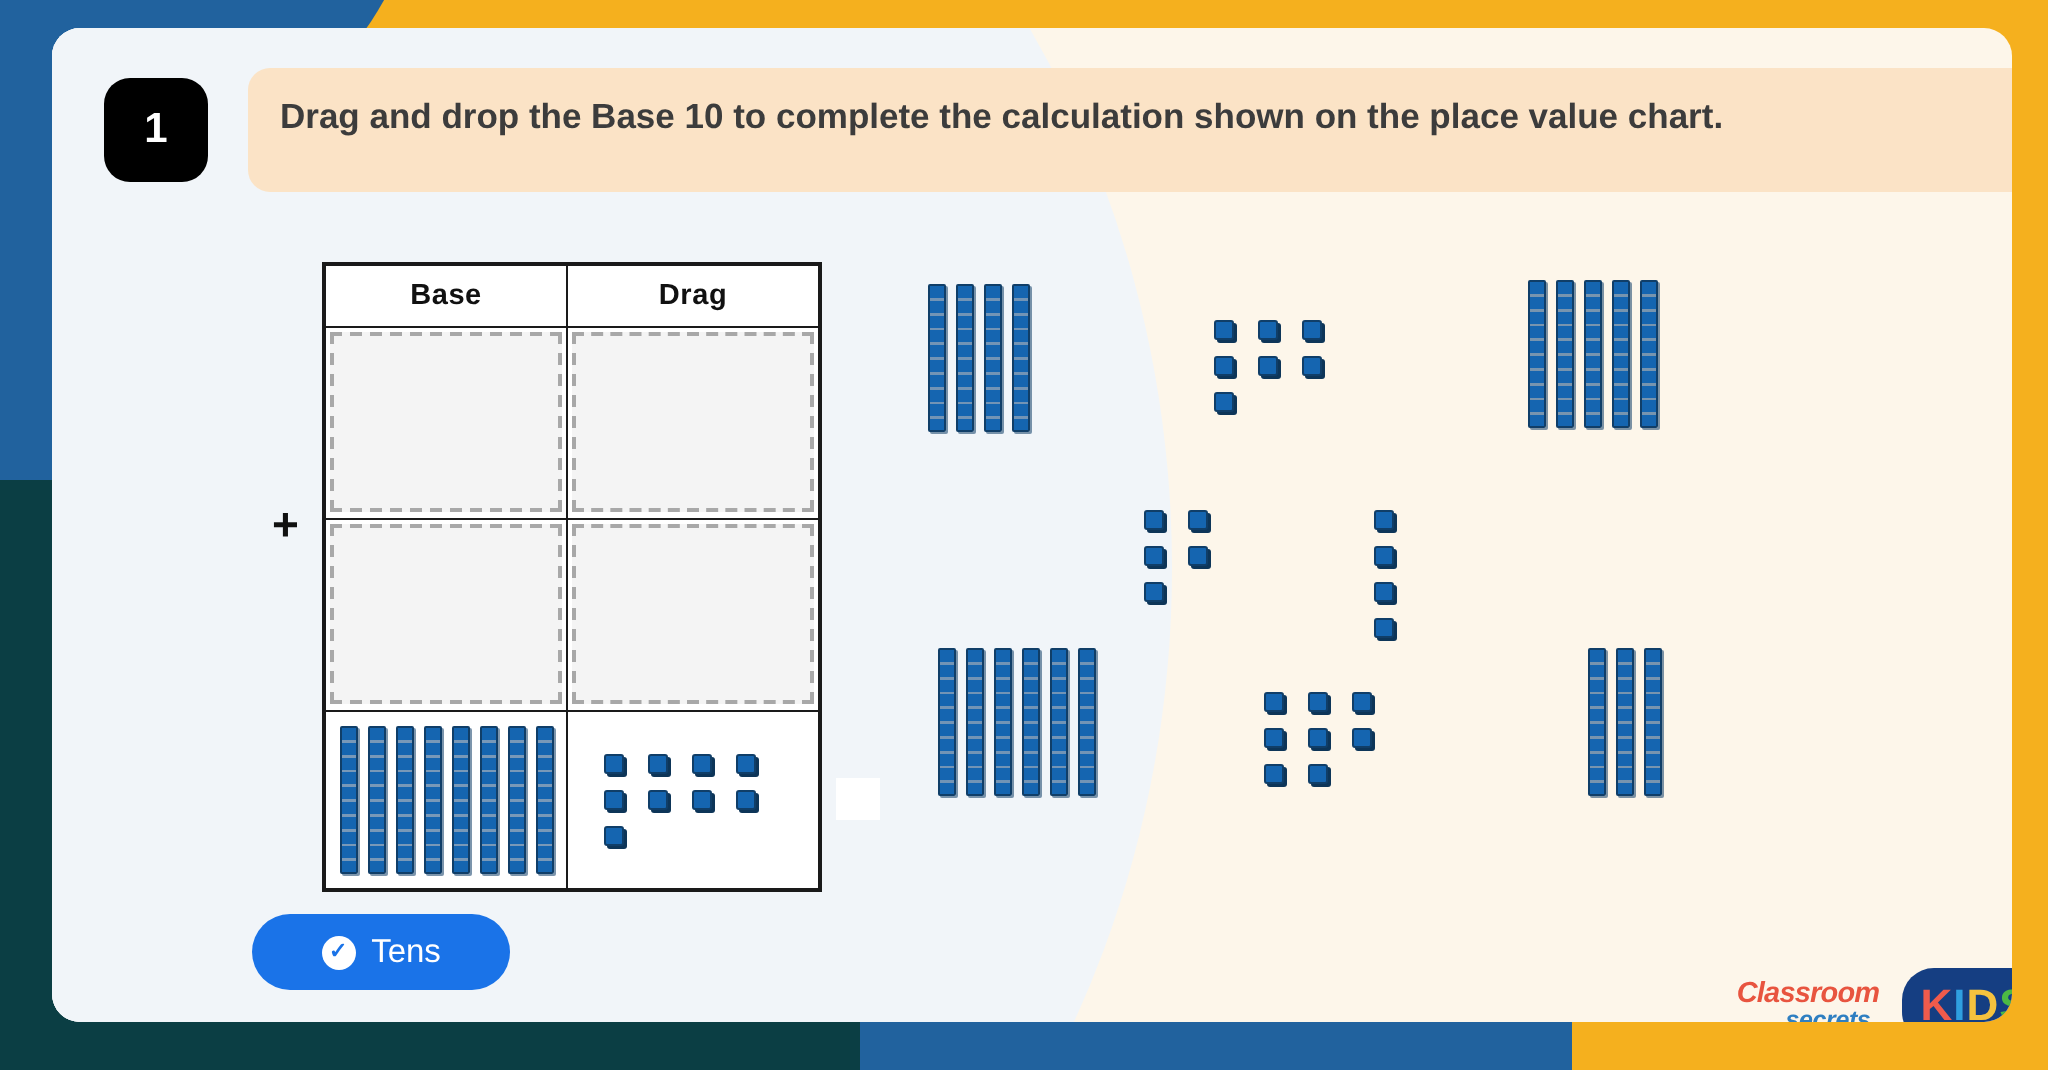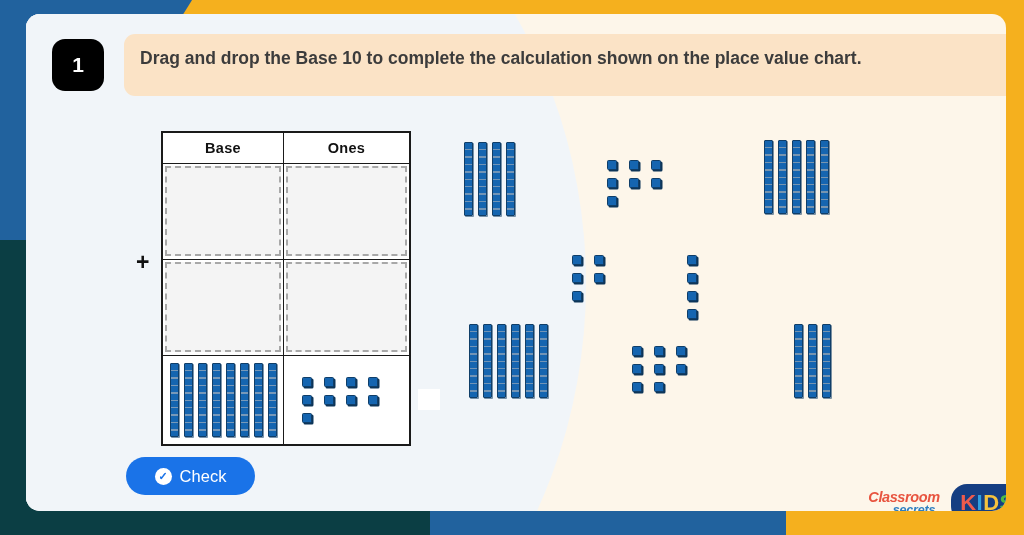--- a/index.html
+++ b/index.html
@@ -313,21 +313,21 @@
     <div class="qnum">1</div>
     <div class="instruction">Drag and drop the Base 10 to complete the calculation shown on the place value chart.</div>
 
     <div class="pv-wrap">
       <div class="plus-sign">+</div>
 
       <table class="pv">
         <thead>
           <tr>
             <th>Base</th>
-            <th>Ones</th>
+            <th>Drag</th>
           </tr>
         </thead>
         <tbody>
           <tr>
             <td class="dropzone">
               <div class="dz-inner"></div>
             </td>
             <td class="dropzone">
               <div class="dz-inner"></div>
             </td>
@@ -429,21 +429,21 @@
         </div>
         <div class="tray-item" style="left: 765px; top: 310px;">
           <span class="rod"></span>
           <span class="rod"></span>
           <span class="rod"></span>
         </div>
       </div>
 
     <button class="check-btn">
       <span class="check-icon">✓</span>
-      <span>Check</span>
+      <span>Tens</span>
     </button>
 
     <div class="cs-logo">
       <span class="cs-line1">Classroom</span>
       <span class="cs-line2">secrets</span>
     </div>
 
     <div class="kids-logo">
       <span class="k-k">K</span>
       <span class="k-i">I</span>

